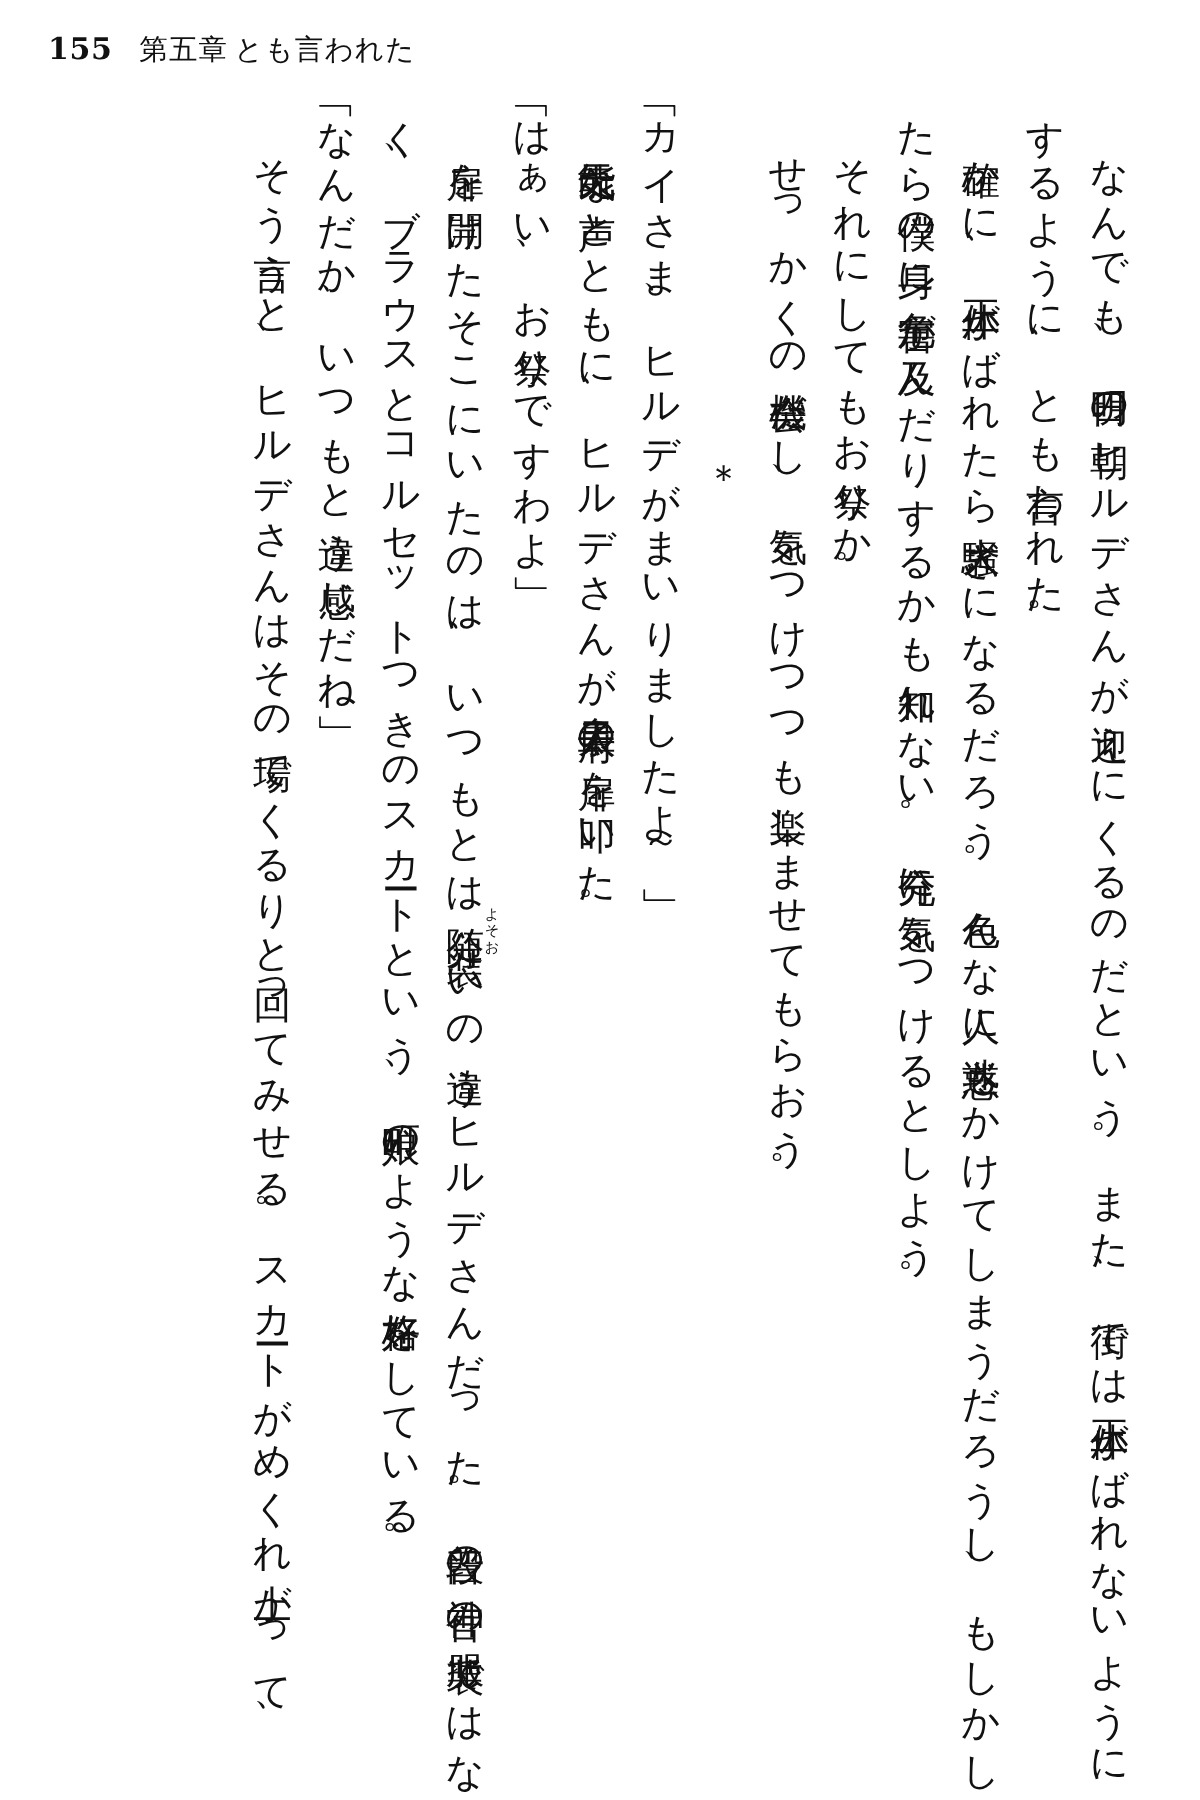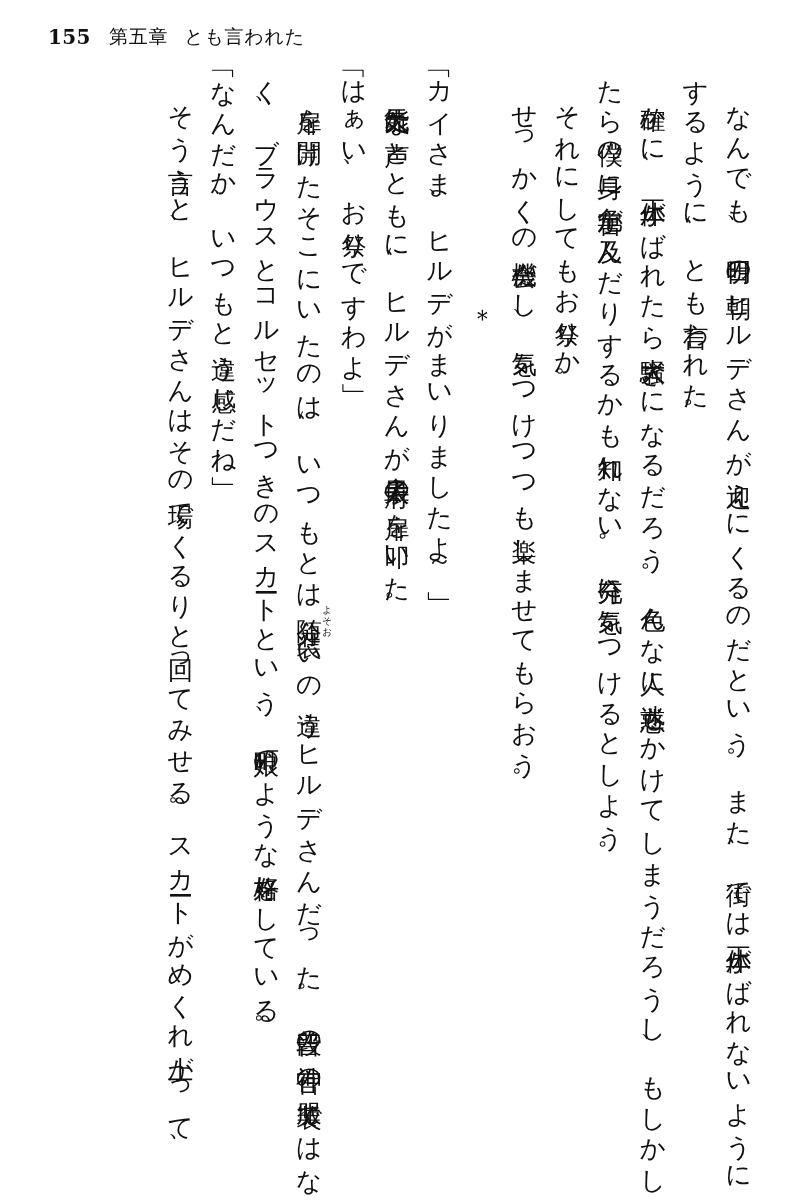--- a/index.html
+++ b/index.html
@@ -17,39 +17,39 @@
   .page {
     position: relative;
     width: 800px;
     height: 1200px;
     box-sizing: border-box;
   }
   
   .header {
     position: absolute;
     top: 20px;
-    left: 48px;
+    left: 32px;
     right: 48px;
     height: 34px;
     display: flex;
-    align-items: center;
+    align-items: flex-start;
     gap: 18px;
     font-size: 19px;
     letter-spacing: 0.02em;
   }
   .header .page-number {
     font-weight: 700;
     font-size: 20px;
   }
   .header .chapter {
     font-size: 19px;
     letter-spacing: 0.04em;
   }
   .header .chapter .chap-label {
-    margin-right: 16px;
+    margin-right: 4px;
   }
   
   .body-area {
     position: absolute;
     top: 62px;
     left: 40px;
     width: 720px;
     height: 1120px;
   }
   .vtext {

